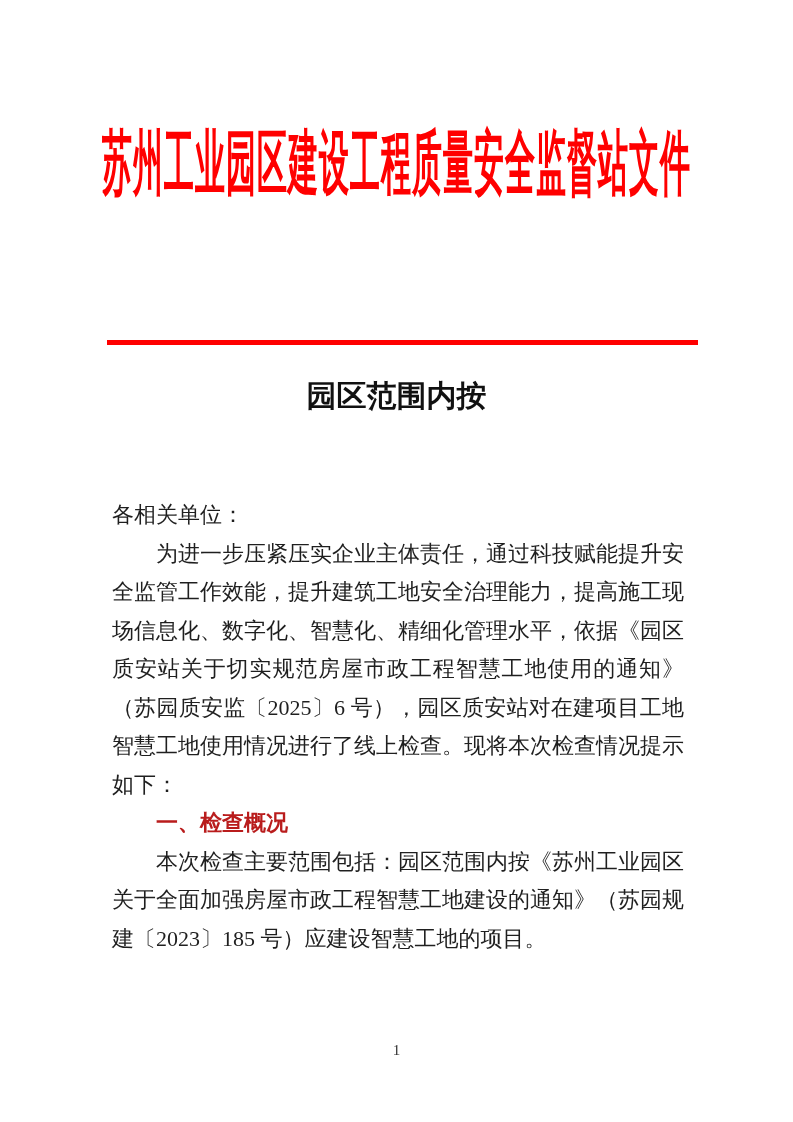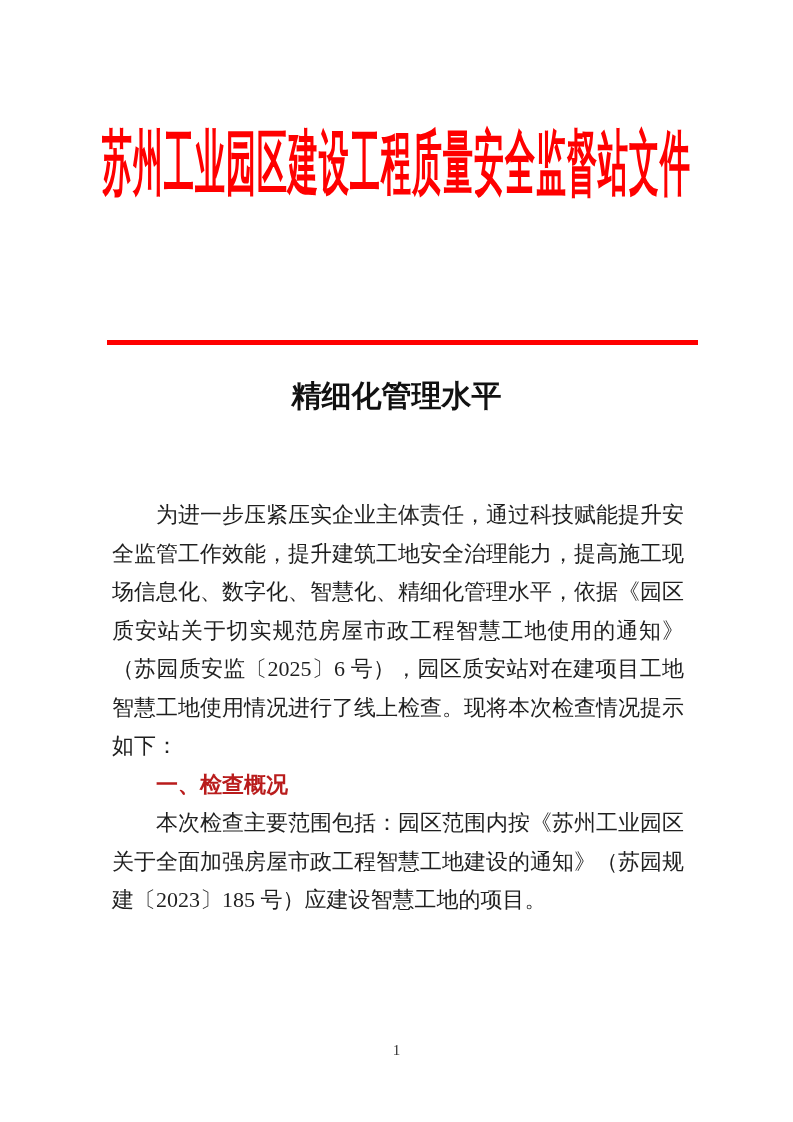--- a/index.html
+++ b/index.html
@@ -93,24 +93,25 @@
 
 <div class="page">
 
   <div class="doc-banner">
     <span>苏州工业园区建设工程质量安全监督站文件</span>
   </div>
 
   <div class="red-divider"></div>
 
   <h1 class="doc-title">
-    <span>精细化管理水平</span>
+    <span>园区范围内按</span>
   </h1>
 
   <div class="doc-body">
+    <p class="para salutation">各相关单位：</p>
     <div id="paragraph-list">
         <p class="para indent">为进一步压紧压实企业主体责任，通过科技赋能提升安全监管工作效能，提升建筑工地安全治理能力，提高施工现场信息化、数字化、智慧化、精细化管理水平，依据《园区质安站关于切实规范房屋市政工程智慧工地使用的通知》（苏园质安监〔2025〕6 号），园区质安站对在建项目工地智慧工地使用情况进行了线上检查。现将本次检查情况提示如下：</p>
         <p class="para heading">一、检查概况</p>
         <p class="para indent">本次检查主要范围包括：园区范围内按《苏州工业园区关于全面加强房屋市政工程智慧工地建设的通知》（苏园规建〔2023〕185 号）应建设智慧工地的项目。</p>
       </div>
   </div>
 
   <div class="page-number">1</div>
 
 </div>

